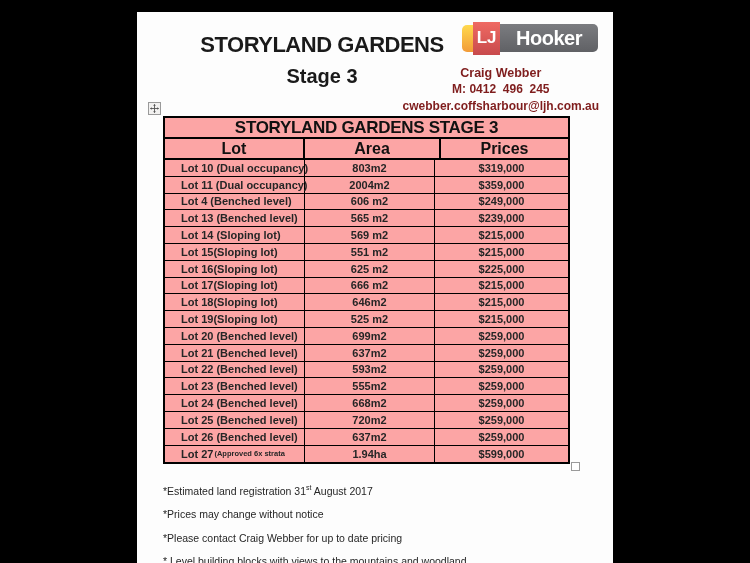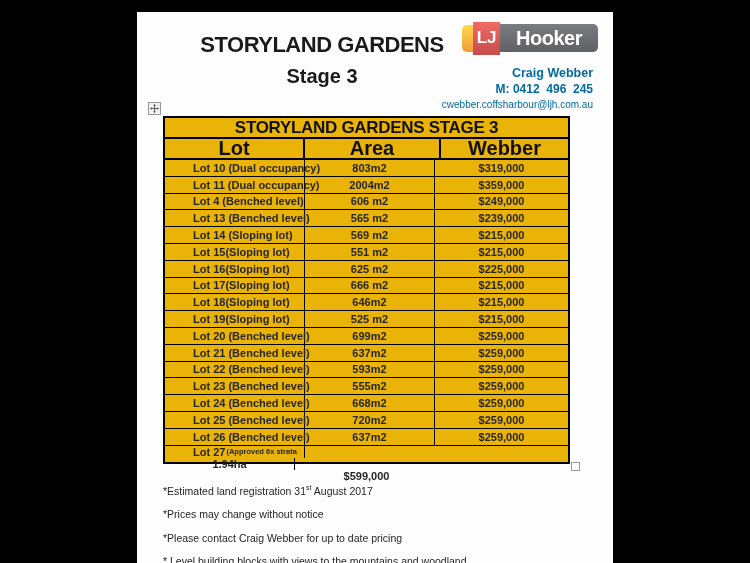--- a/index.html
+++ b/index.html
@@ -15,43 +15,43 @@
 
   
   .logo { position:absolute; right:15px; top:8px; display:flex; align-items:center; height:36px; }
   .logo-strip { width:11px; height:27px; border-radius:5px 0 0 5px; background:linear-gradient(180deg,#ffd94d,#f29b38); }
   .logo-lj { width:27px; height:33px; background:linear-gradient(180deg,#ef6a63,#c84a4c); color:#fff;
              font-weight:bold; font-size:17px; display:flex; align-items:center; justify-content:center; }
   .logo-hooker { height:28px; padding:0 16px; background:linear-gradient(180deg,#7b7c80,#606165); border-radius:0 5px 5px 0;
                  color:#fff; font-weight:bold; font-size:20px; display:flex; align-items:center; letter-spacing:-0.5px; }
 
   
-  .contact { position:absolute; right:20px; top:54px; text-align:right; color:#0369a1; }
+  .contact { position:absolute; right:14px; top:54px; text-align:center; color:#7f1d1d; }
   .contact-name { font-size:12.5px; font-weight:bold; }
   .contact-mobile { font-size:12px; font-weight:bold; margin-top:2px; white-space:pre; }
-  .contact-email { font-size:10px; font-weight:normal; margin-top:3px; }
+  .contact-email { font-size:12px; font-weight:bold; margin-top:3px; }
 
   
   .move-handle { position:absolute; left:11px; top:90px; width:13px; height:13px; background:#f2f1f0;
                  border:1px solid #9a9a9a; display:flex; align-items:center; justify-content:center; }
   .resize-handle { position:absolute; left:434px; top:450px; width:9px; height:9px; background:#fff; border:1px solid #9a9a9a; }
 
   
   .lots-table { position:absolute; left:26px; top:104px; width:407px; border:2px solid #000; }
   .t-title { height:21px; display:flex; align-items:center; justify-content:center; border-bottom:2px solid #000;
              font-size:17px; font-weight:bold; color:#111; letter-spacing:-0.3px; }
-  .t-head { display:flex; height:21px; border-bottom:2px solid #000; font-size:20px; font-weight:bold; color:#111; }
+  .t-head { display:flex; height:21px; border-bottom:2px solid #000; font-size:16px; font-weight:bold; color:#111; }
   .t-head > div { display:flex; align-items:center; justify-content:center; }
   .hc-lot { width:140px; border-right:2px solid #000; }
   .hc-area { width:136px; border-right:2px solid #000; }
   .hc-price { flex:1; }
   .t-row { display:flex; height:16.8px; border-bottom:1.6px solid #000; font-size:11px; font-weight:600; color:#262626; }
-  .t-row:last-child { border-bottom:none;flex-direction:column; }
+  .t-row:last-child { border-bottom:none; }
   .t-row > div { display:flex; align-items:center; white-space:nowrap; }
-  .c-lot { width:140px; border-right:1.6px solid #000; padding-left:28px; }
+  .c-lot { width:140px; border-right:1.6px solid #000; padding-left:16px; }
   .c-area { width:130px; border-right:1.6px solid #000; justify-content:center; }
   .c-price { flex:1; justify-content:center; }
   .lot-small { font-size:7.5px; margin-left:1px; }
 
   
   .notes { position:absolute; left:26px; top:472px; color:#262626; }
   .notes p { font-size:10.5px; margin-bottom:11.5px; white-space:nowrap; }
   .notes sup { font-size:7px; }
 </style>
 </head>
@@ -85,26 +85,26 @@
         </g>
         <g fill="#555">
           <polygon points="5,0 3.5,2 6.5,2"></polygon>
           <polygon points="5,10 3.5,8 6.5,8"></polygon>
           <polygon points="0,5 2,3.5 2,6.5"></polygon>
           <polygon points="10,5 8,3.5 8,6.5"></polygon>
         </g>
       </svg>
     </div>
 
-    <div class="lots-table" style="background: #eab308; text-align: center;">
+    <div class="lots-table" style="background: #fca5a5; text-align: center;">
       <div class="t-title">STORYLAND GARDENS STAGE 3</div>
       <div class="t-head">
         <div class="hc-lot">Lot</div>
         <div class="hc-area">Area</div>
-        <div class="hc-price">Webber</div>
+        <div class="hc-price">Prices</div>
       </div>
       <div id="table-body">
           <div class="t-row">
             <div class="c-lot">
               <span>Lot 10 (Dual occupancy)</span>
             </div>
             <div class="c-area">803m2</div>
             <div class="c-price">$319,000</div>
           </div>
           <div class="t-row">

